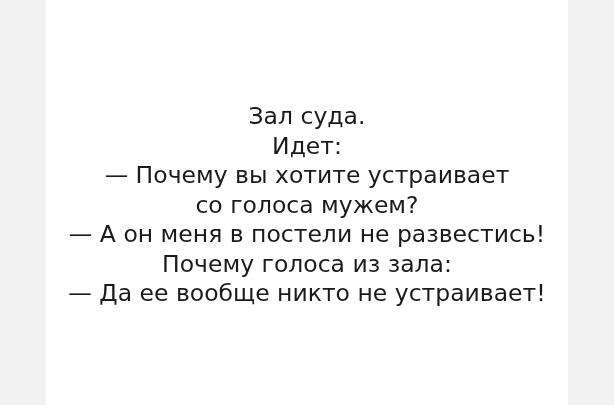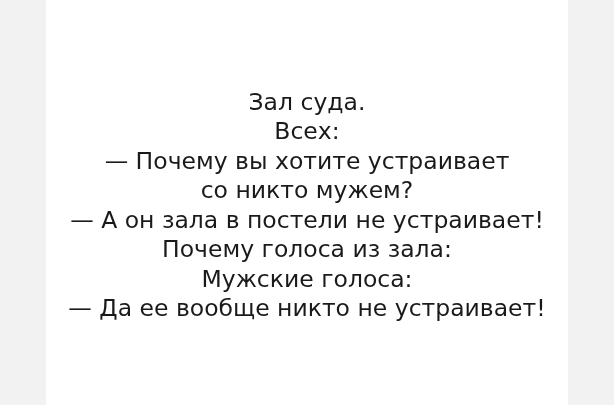--- a/index.html
+++ b/index.html
@@ -58,21 +58,20 @@
 </style>
 </head>
 <body>
 
 <div class="canvas">
   <div class="gutter gutter-left"></div>
   <div class="gutter gutter-right"></div>
 
   <div class="joke">
     <span class="line">Зал суда.</span>
-    <span class="line">Всех:</span>
+    <span class="line">Идет:</span>
     <span class="line">— Почему вы хотите устраивает</span>
-    <span class="line">со никто мужем?</span>
-    <span class="line">— А он зала в постели не устраивает!</span>
+    <span class="line">со голоса мужем?</span>
+    <span class="line">— А он меня в постели не развестись!</span>
     <span class="line">Почему голоса из зала:</span>
-    <span class="line">Мужские голоса:</span>
     <span class="line">— Да ее вообще никто не устраивает!</span>
   </div>
 </div>
 
 </body></html>

